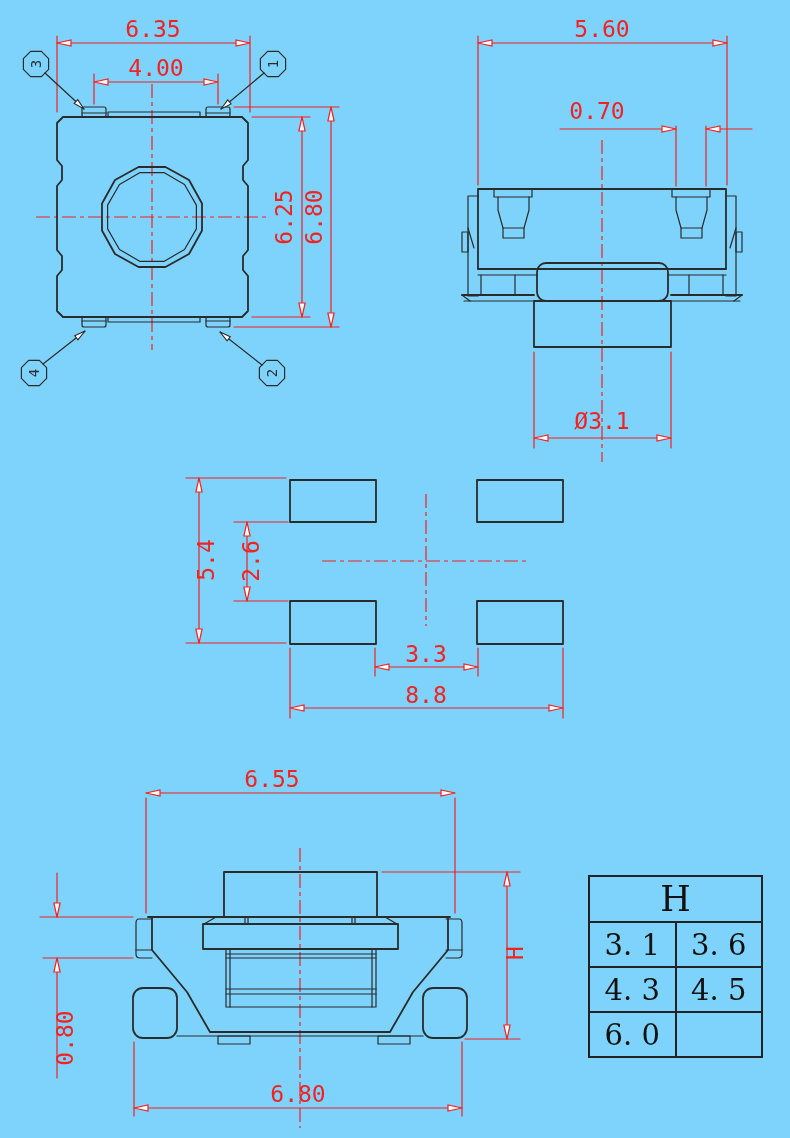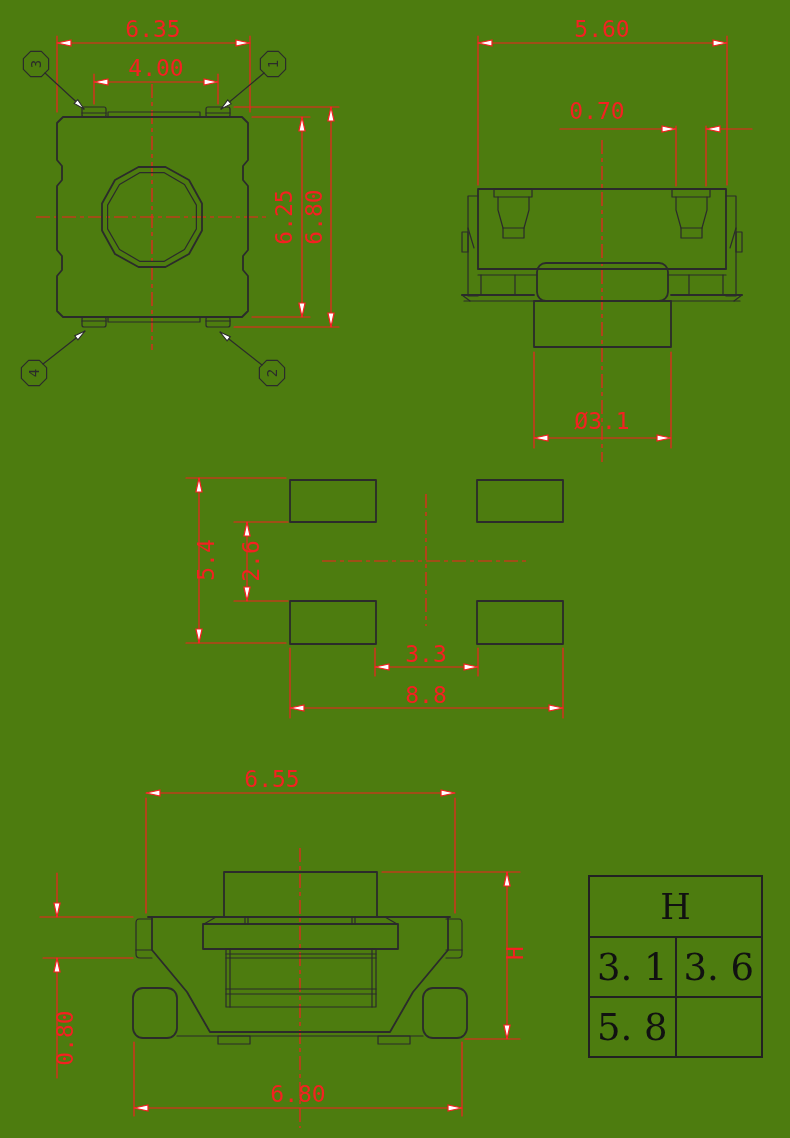--- a/index.html
+++ b/index.html
@@ -1,16 +1,16 @@
 <!DOCTYPE html>
 <html><head>
 <meta charset="utf-8">
 <style>
   html,body{margin:0;padding:0;background:#ffffff;}
-  .sheet{position:relative;width:790px;height:1138px;background:#4d7c0f;overflow:hidden;
+  .sheet{position:relative;width:790px;height:1138px;background:#7dd3fc;overflow:hidden;
          font-family:"DejaVu Sans","Liberation Sans",sans-serif;}
   svg{position:absolute;left:0;top:0;}
 
   
   .k{fill:none;stroke:#2b2b2b;stroke-width:1.8;stroke-linejoin:round;stroke-linecap:round;}
   .k2{fill:none;stroke:#2b2b2b;stroke-width:1.2;stroke-linejoin:round;stroke-linecap:round;}
 
   
   .r{fill:none;stroke:#f42121;stroke-width:1.2;stroke-linecap:round;}
   .cl{fill:none;stroke:#f42121;stroke-width:1.2;stroke-dasharray:14 4 4 4;}
@@ -19,21 +19,21 @@
   .bt{fill:#2b2b2b;font-family:"DejaVu Sans Mono","Liberation Mono",monospace;
       font-size:14px;text-anchor:middle;}
   use.ar{stroke:#f42121;fill:#ffffff;stroke-width:1.2;}
   use.ab{stroke:#2b2b2b;fill:#ffffff;stroke-width:1.1;}
 
   
   .htable{position:absolute;left:588px;top:875px;width:175px;height:183px;
           border-collapse:collapse;table-layout:fixed;
           font-family:"DejaVu Serif","Liberation Serif",serif;color:#111;}
   .htable td{border:2px solid #222;text-align:center;vertical-align:middle;
-             font-size:37px;height:43px;padding:0;white-space:pre;}
+             font-size:29px;height:43px;padding:0;white-space:pre;}
   .htable td.hd{font-size:35px;height:44px;}
 </style>
 </head>
 <body>
 
 <div class="sheet">
 <svg width="790" height="1138" viewBox="0 0 790 1138">
   <defs>
     <path id="ah" d="M0,0 L14,3.1 L14,-3.1 Z"></path>
     <path id="ahb" d="M0,0 L11,2.6 L11,-2.6 Z"></path>
@@ -335,18 +335,22 @@
 <table class="htable">
   <tbody>
     <tr>
       <td class="hd" colspan="2">H</td>
     </tr>
     <tr>
       <td>3. 1</td>
       <td>3. 6</td>
     </tr>
     <tr>
-      <td>5. 8</td>
+      <td>4. 3</td>
+      <td>4. 5</td>
+    </tr>
+    <tr>
+      <td>6. 0</td>
       <td></td>
     </tr>
   </tbody>
 </table>
 </div>
 
 </body></html>

